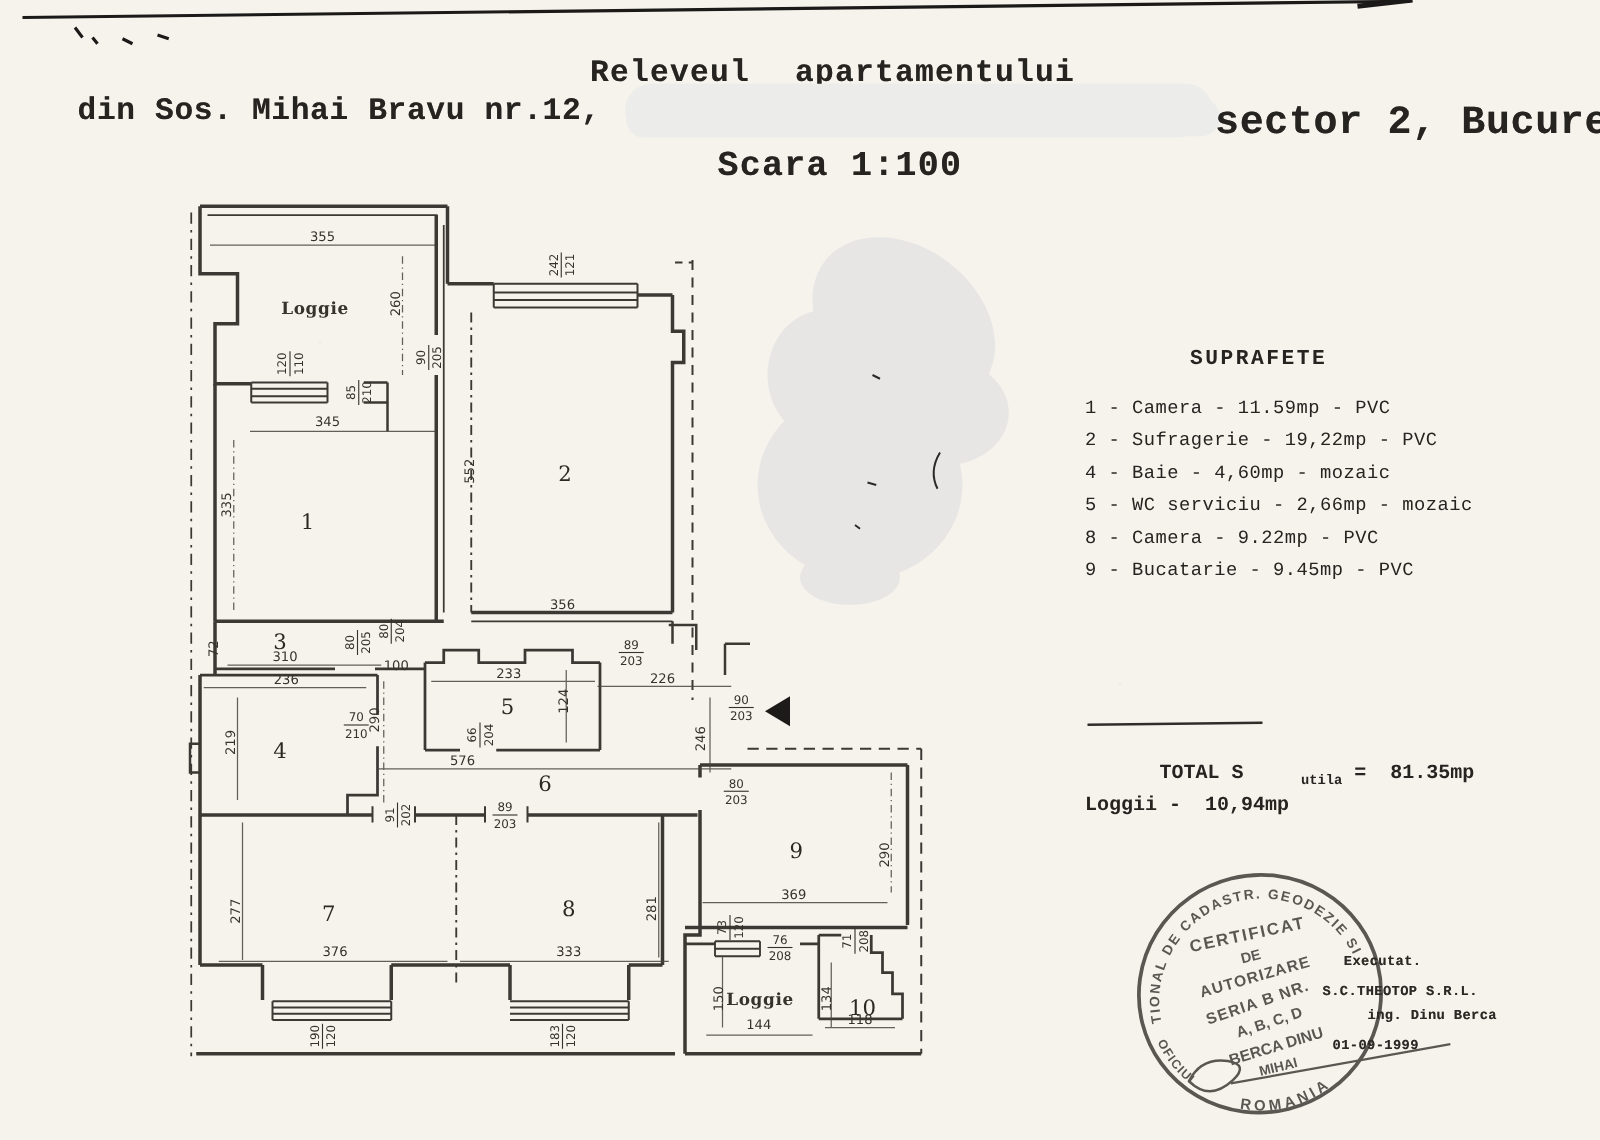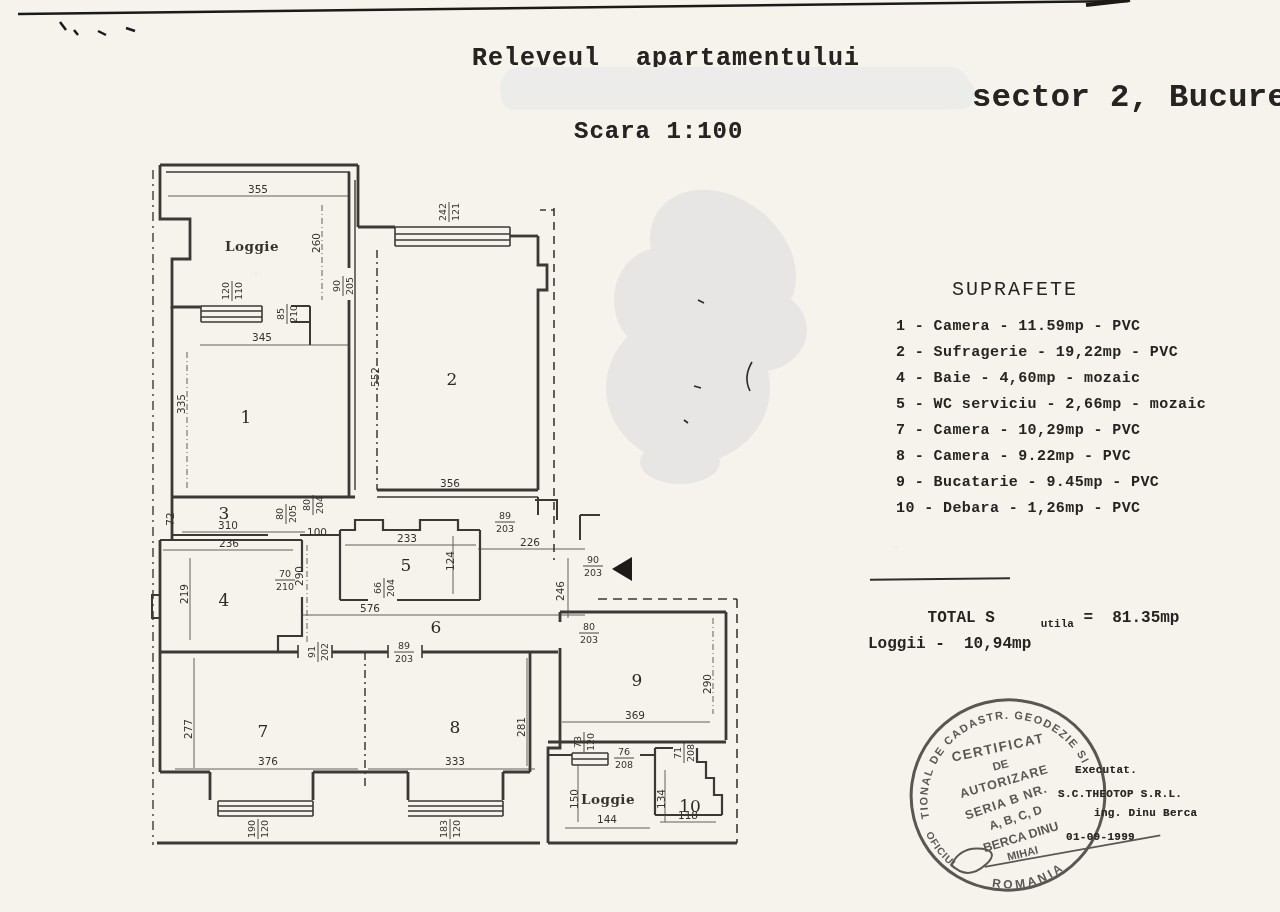--- a/index.html
+++ b/index.html
@@ -11,30 +11,30 @@
           radial-gradient(circle at 20% 30%, rgba(210,190,190,.12) 0 1px, transparent 2px),
           radial-gradient(circle at 70% 60%, rgba(190,180,170,.10) 0 1px, transparent 2px);
         color:#23211e;}
   svg{position:absolute;left:0;top:0;}
   .txt{position:absolute;white-space:pre;color:#262421;
        font-family:"Liberation Mono", monospace;font-weight:700;
        text-shadow:0 0 .5px rgba(40,35,30,.55);}
   .title{left:472px;top:44px;font-size:25px;letter-spacing:1px;word-spacing:20px;}
   .addr-left{left:62px;top:74px;font-size:25px;letter-spacing:.5px;}
   .addr-right{left:972px;top:79px;font-size:32px;letter-spacing:.5px;}
-  .scale{left:574px;top:118px;font-size:24px;letter-spacing:1px;}
+  .scale{left:574px;top:118px;font-size:28px;letter-spacing:1px;}
   .redact{position:absolute;left:500px;top:67px;width:470px;height:42px;
           background:#ececea;border-radius:21px;
           box-shadow:12px 6px 0 -6px #ececea,-6px 8px 0 -7px #ececea;}
   .suprafete{position:absolute;left:868px;top:278px;}
-  .sup-head{position:absolute;left:84px;top:0;font-size:20px;font-weight:400;
+  .sup-head{position:absolute;left:84px;top:0;font-size:17px;font-weight:700;
             letter-spacing:2px;color:#262421;}
   .sup-items{position:absolute;left:0;top:40px;width:360px;}
-  .sup-item{height:26px;font-size:15px;font-weight:700;letter-spacing:.4px;
-            color:#262421;white-space:pre;margin-left:28px;}
+  .sup-item{height:26px;font-size:15px;font-weight:400;letter-spacing:.4px;
+            color:#262421;white-space:pre;}
   .sup-sep{position:absolute;left:2px;top:300px;width:140px;height:0;
            border-top:2.5px solid #2f2d2a;transform:rotate(-.6deg);}
   .sup-total{position:absolute;left:2px;top:313px;font-size:16px;font-weight:700;
              white-space:pre;color:#262421;}
   .sub{font-size:11px;vertical-align:-5px;letter-spacing:0;padding-left:46px;}
   .sup-loggii{position:absolute;left:0;top:357px;font-size:16px;font-weight:700;
               white-space:pre;color:#262421;}
   .exe{position:absolute;font-size:11px;font-weight:700;color:#2b2925;
        white-space:pre;letter-spacing:.3px;}
   .exe1{left:1075px;top:764px;}
@@ -302,35 +302,34 @@
         <text x="0" y="64" text-anchor="middle" font-size="11">MIHAI</text>
       </g>
       <g stroke="#3d3935" fill="none" stroke-width="2">
         <path d="M-72,54 q14,-16 34,-8 q16,7 0,16 q-22,12 -34,-8 z"></path>
         <path d="M-40,64 L138,76" stroke-width="1.8"></path>
       </g>
     </g>
   </svg>
 
   <div class="txt title">Releveul apartamentului</div>
+  <div class="txt addr-left">din Sos. Mihai Bravu nr.12,</div>
   <div class="redact"></div>
   <div class="txt addr-right">sector 2, Bucurest</div>
   <div class="txt scale">Scara 1:100</div>
 
   <div class="suprafete">
     <div class="sup-head">SUPRAFETE</div>
     <div class="sup-items" id="sup-items">
         <div class="sup-item">1 - Camera - 11.59mp - PVC</div>
         <div class="sup-item">2 - Sufragerie - 19,22mp - PVC</div>
         <div class="sup-item">4 - Baie - 4,60mp - mozaic</div>
         <div class="sup-item">5 - WC serviciu - 2,66mp - mozaic</div>
-        <div class="sup-item">7 - Camera - 10,29mp - PVC</div>
         <div class="sup-item">8 - Camera - 9.22mp - PVC</div>
         <div class="sup-item">9 - Bucatarie - 9.45mp - PVC</div>
-        <div class="sup-item">10 - Debara - 1,26mp - PVC</div>
       </div>
     <div class="sup-sep"></div>
     <div class="sup-total">
       <span>TOTAL S</span><span class="sub">utila</span><span> =  81.35mp</span>
     </div>
     <div class="sup-loggii">Loggii -  10,94mp</div>
   </div>
 
   <div class="txt exe exe1">Executat.</div>
   <div class="txt exe exe2">S.C.THEOTOP S.R.L.</div>

